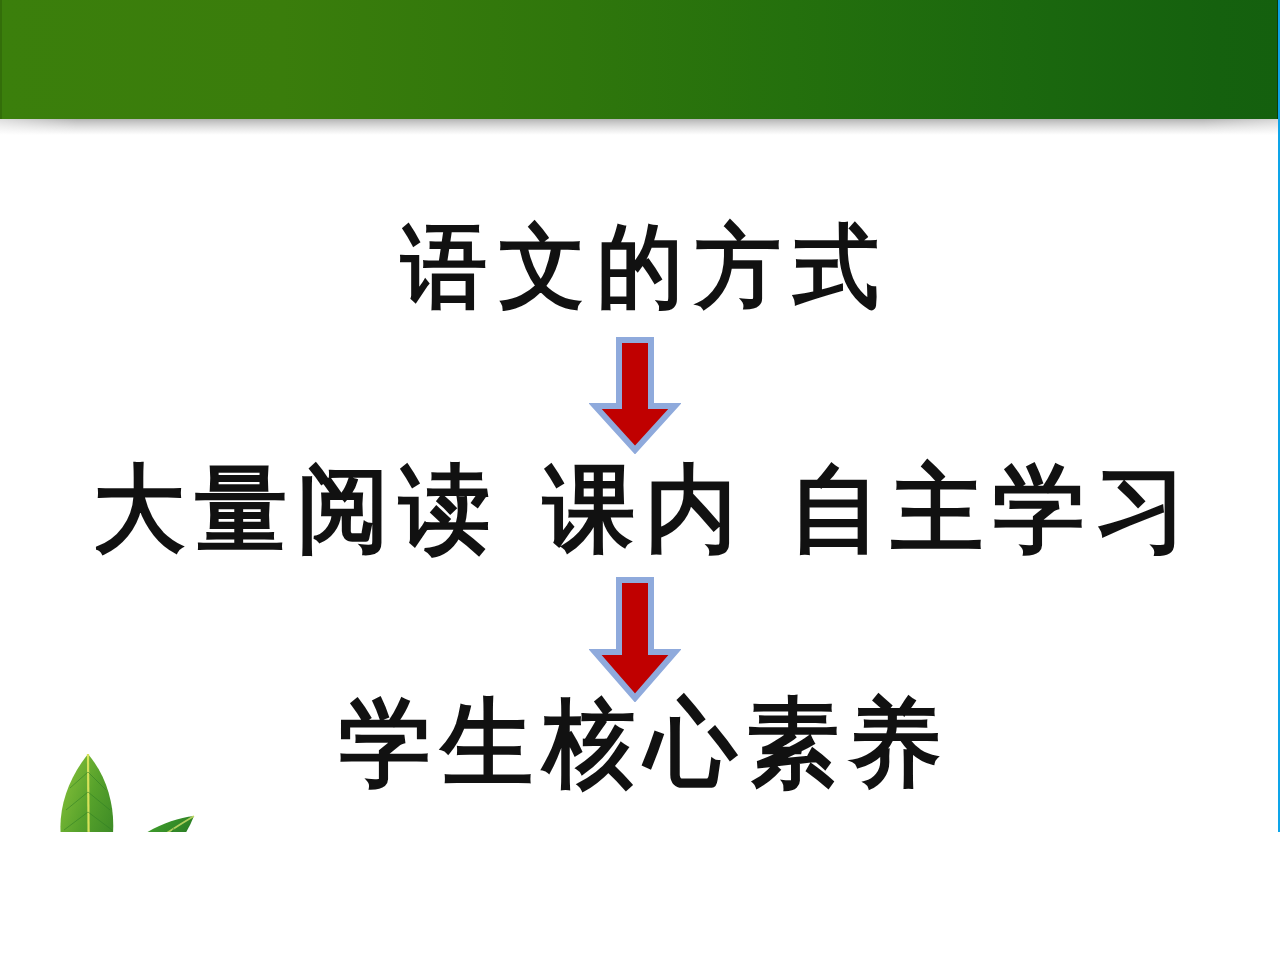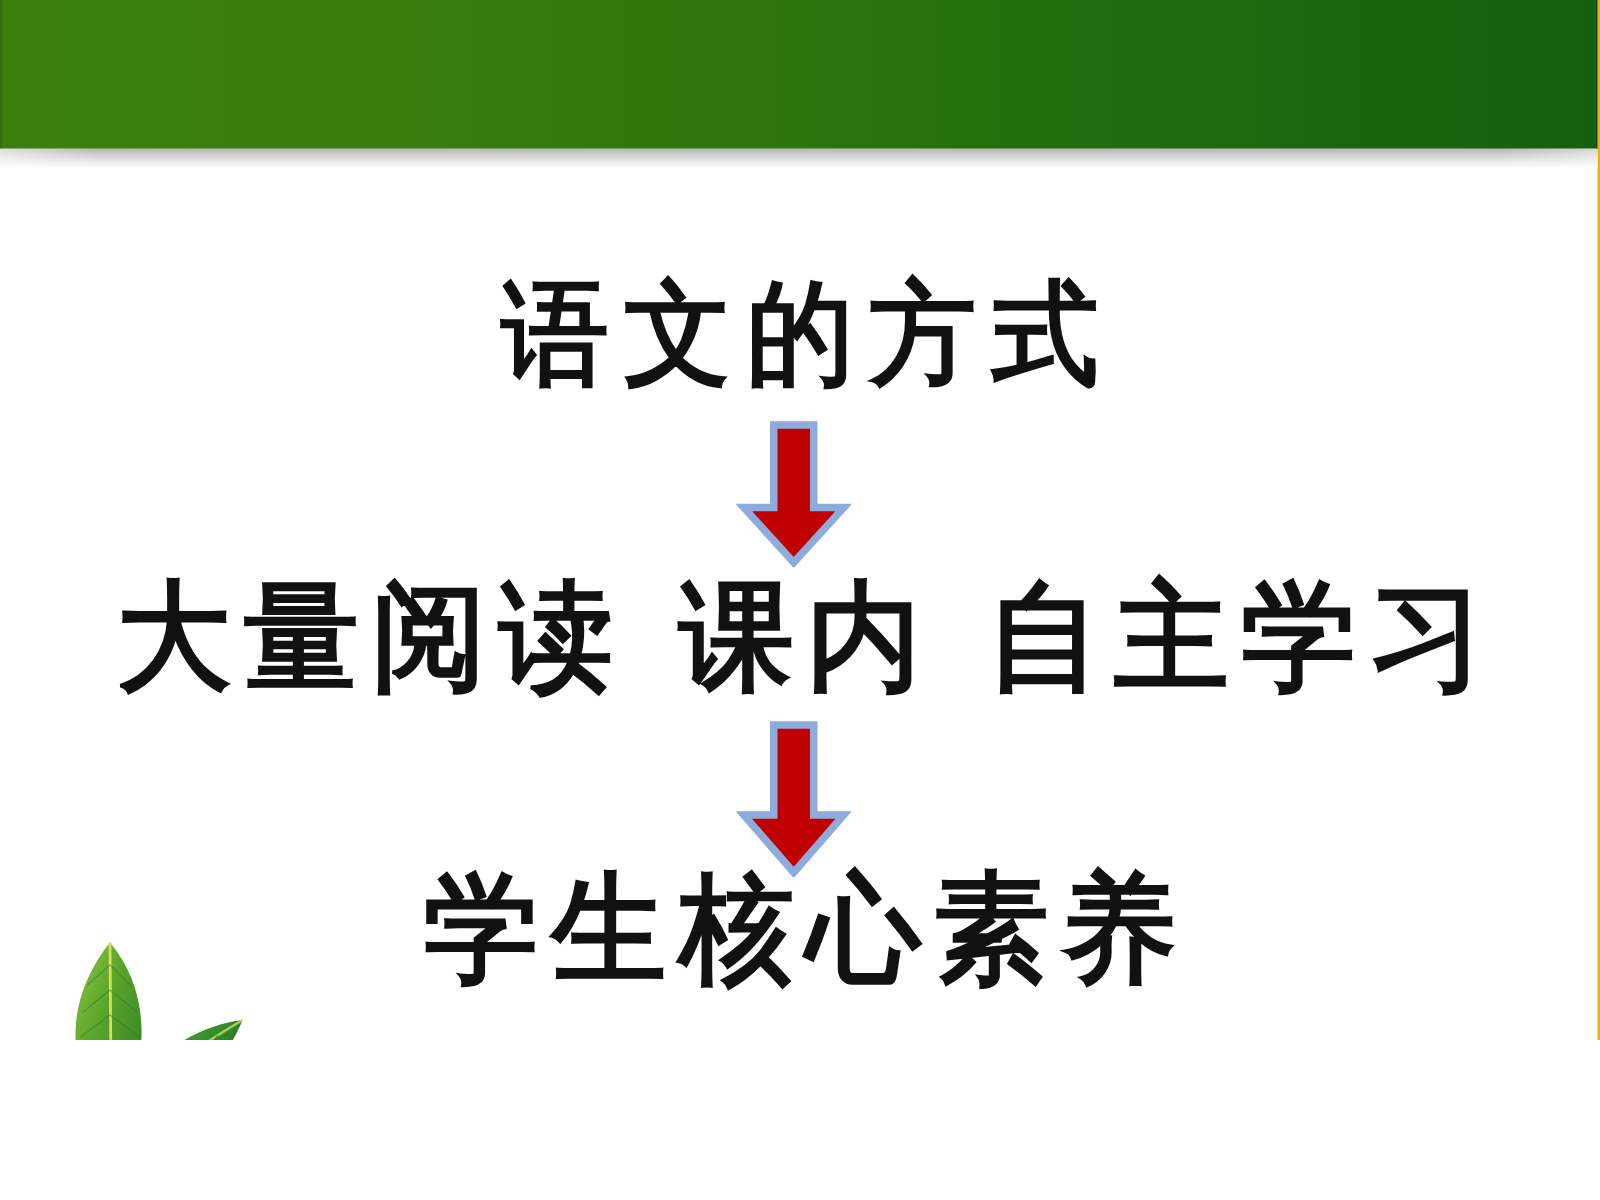--- a/index.html
+++ b/index.html
@@ -9,21 +9,21 @@
     background:#ffffff;
     font-family:"DejaVu Sans","Liberation Sans",sans-serif;
     overflow:hidden;
   }
 
   .slide {
     position:relative;
     width:1280px; height:832px;
     background:#ffffff;
     overflow:hidden;
-    border-right:2px solid #eab308;
+    border-right:2px solid #0ea5e9;
   }
 
   
   .banner {
     position:absolute;
     left:0; top:0;
     width:1280px; height:119px;
     background:linear-gradient(to right,
         #3b7f0c 0%,
         #3a7d0c 22%,

